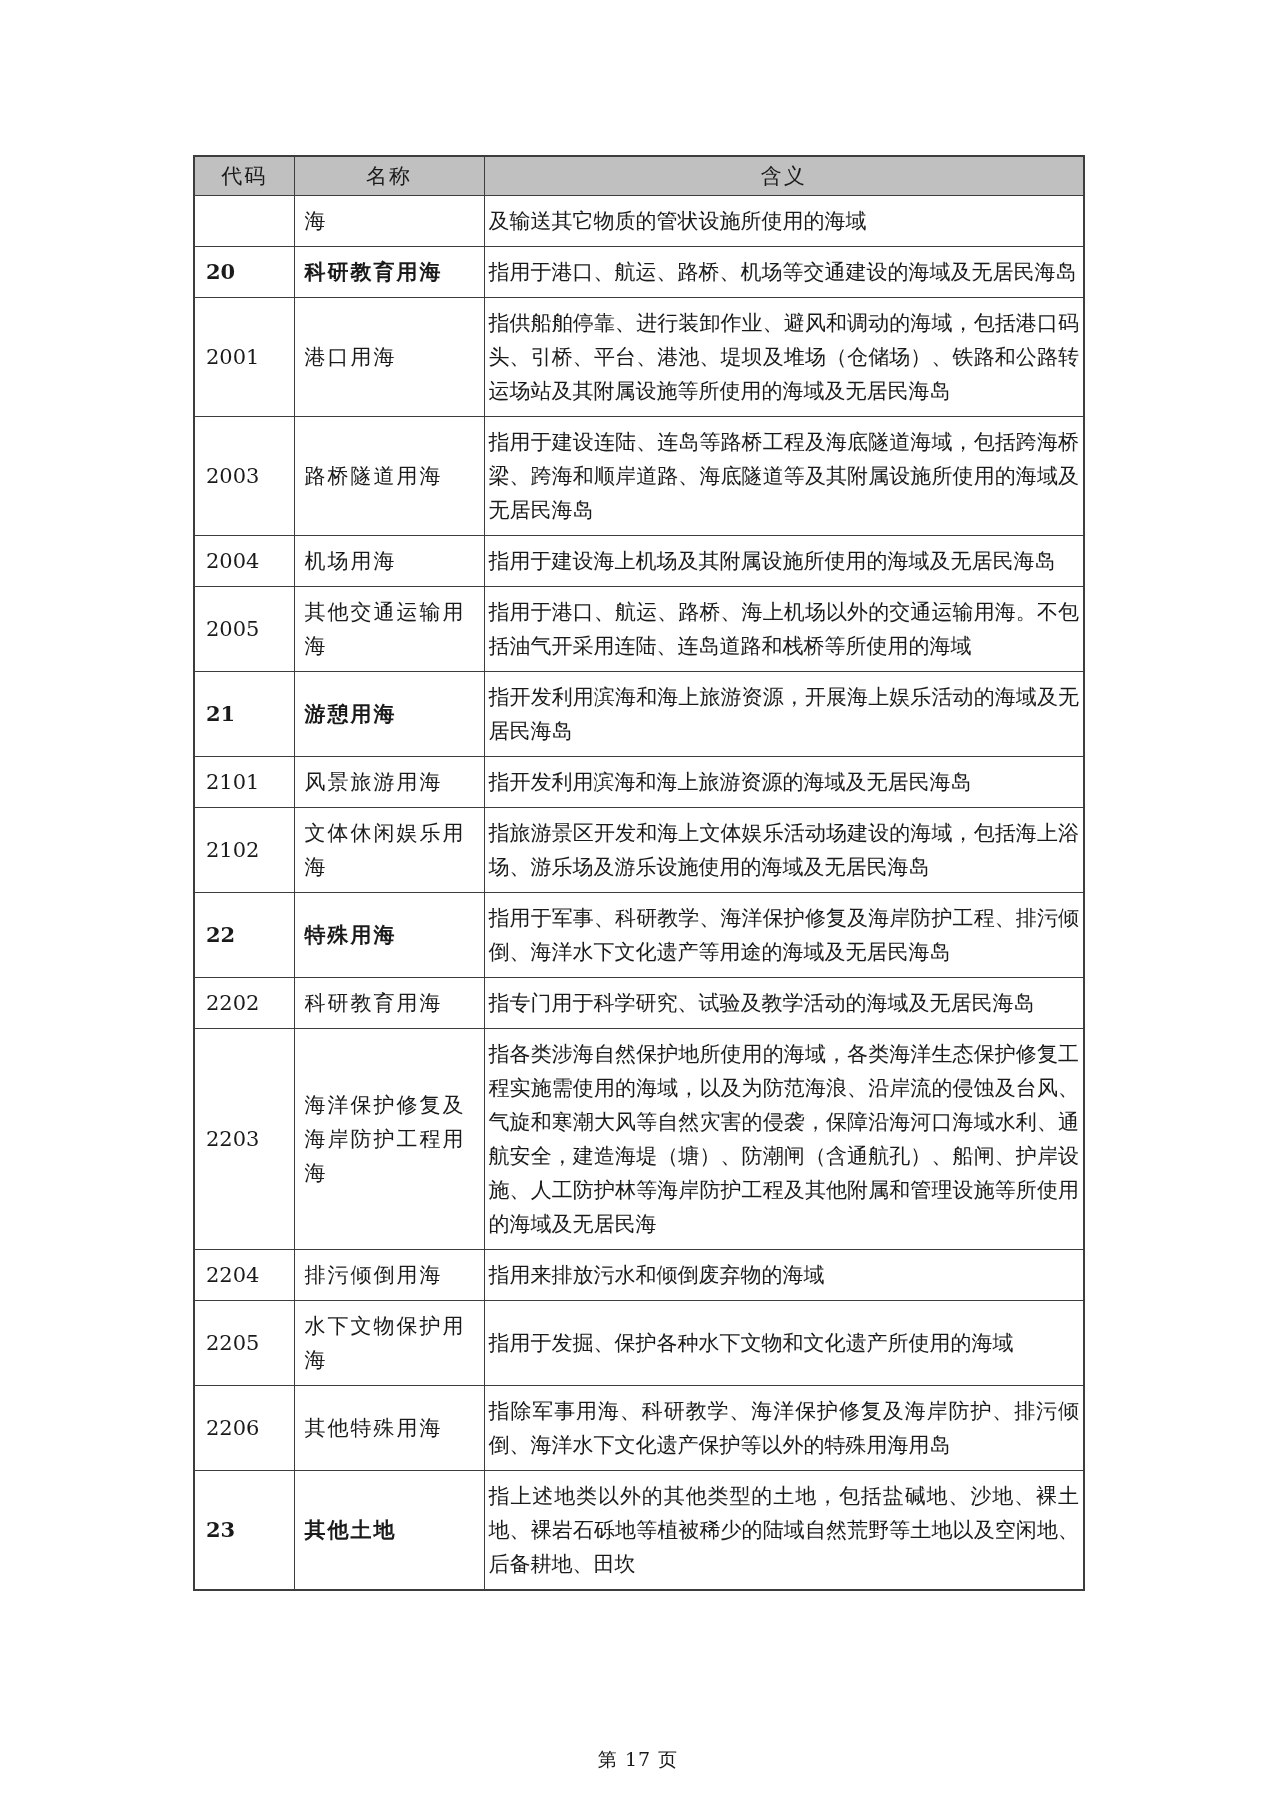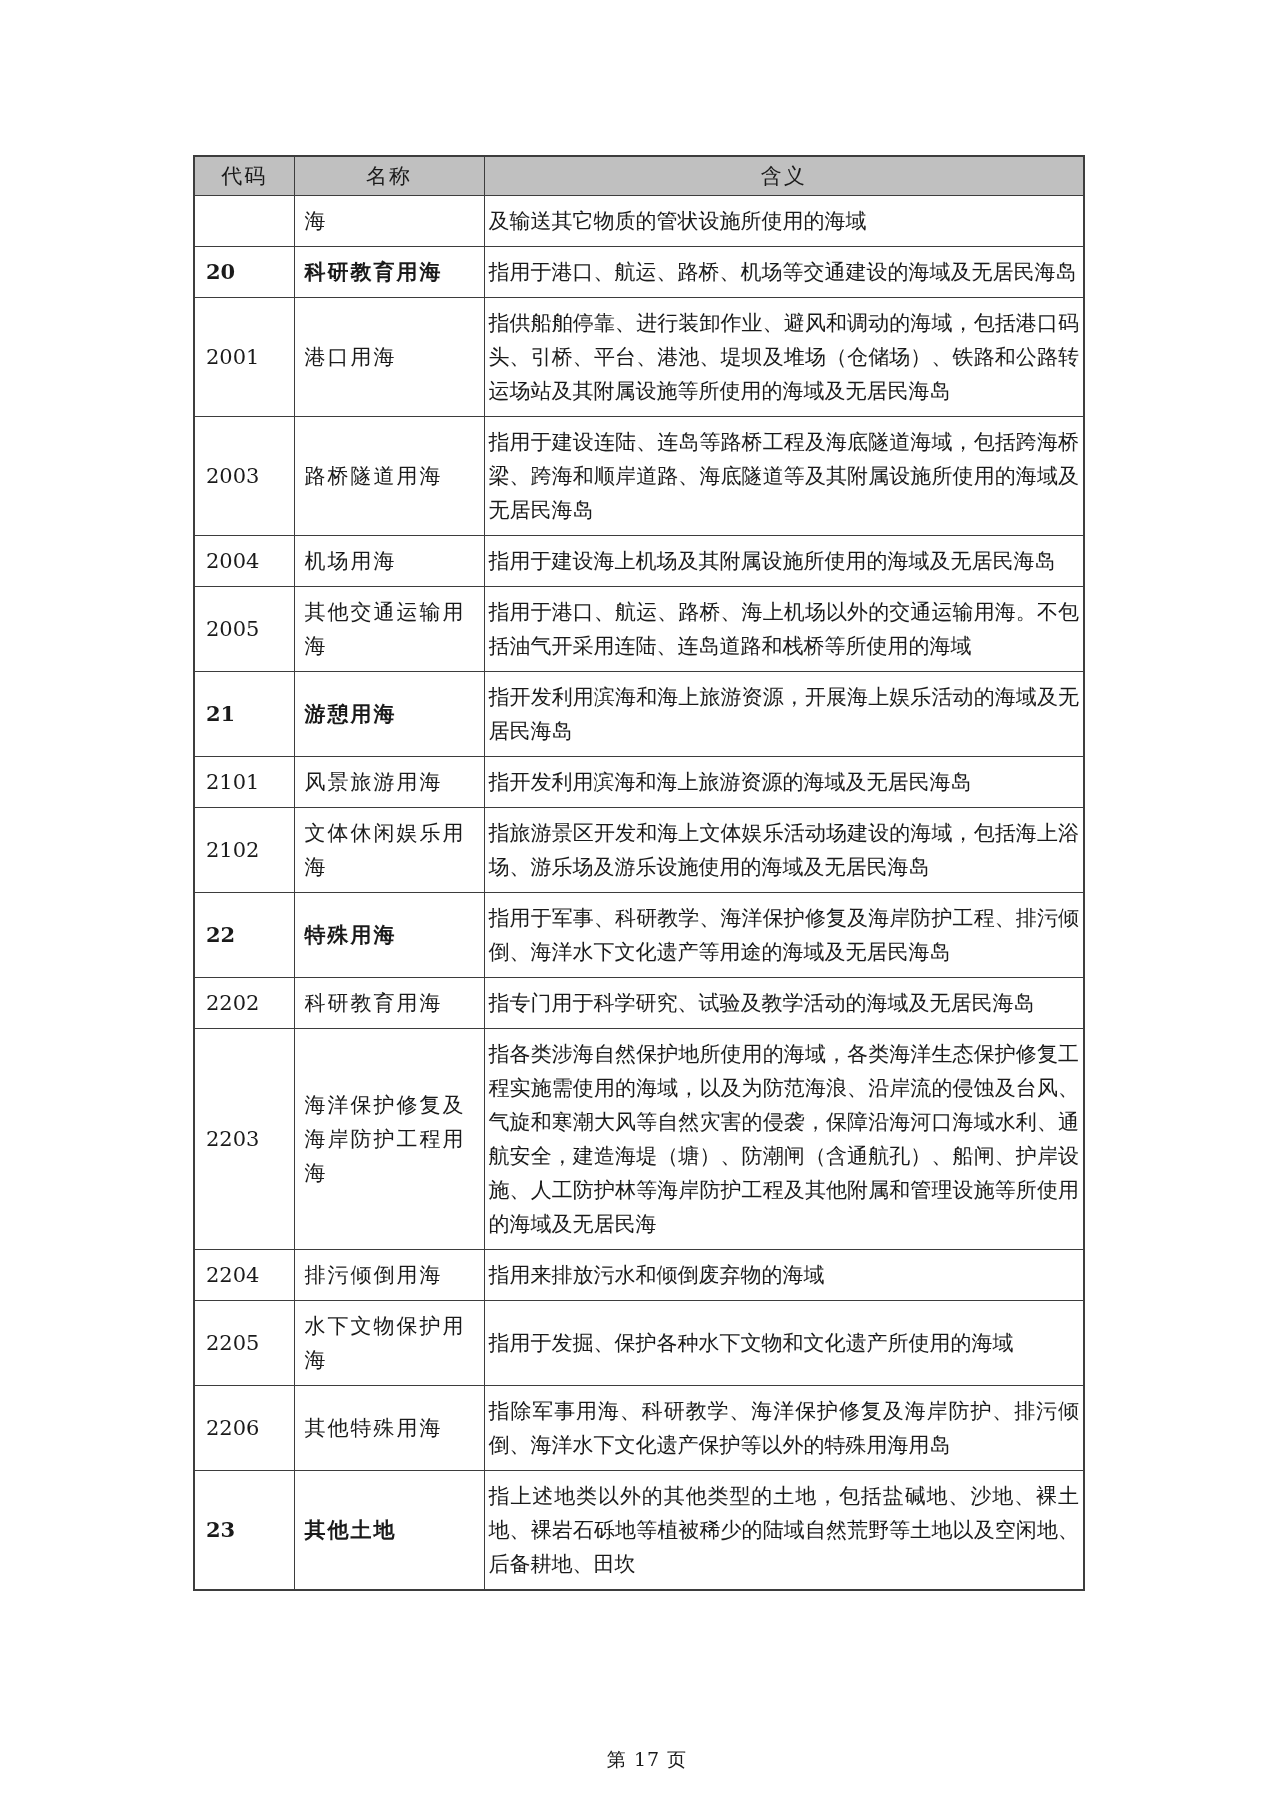--- a/index.html
+++ b/index.html
@@ -51,21 +51,21 @@
   td.meaning {
     padding: 8px 4px;
     text-align: justify;
   }
   tr.group td.code,
   tr.group td.name {
     font-weight: bold;
   }
   .page-footer {
     position: absolute;
-    left: 202px;
+    left: 193px;
     top: 1747px;
     width: 890px;
     text-align: center;
     font-size: 19px;
     letter-spacing: 1px;
   }
 </style>
 </head>
 <body>
 

